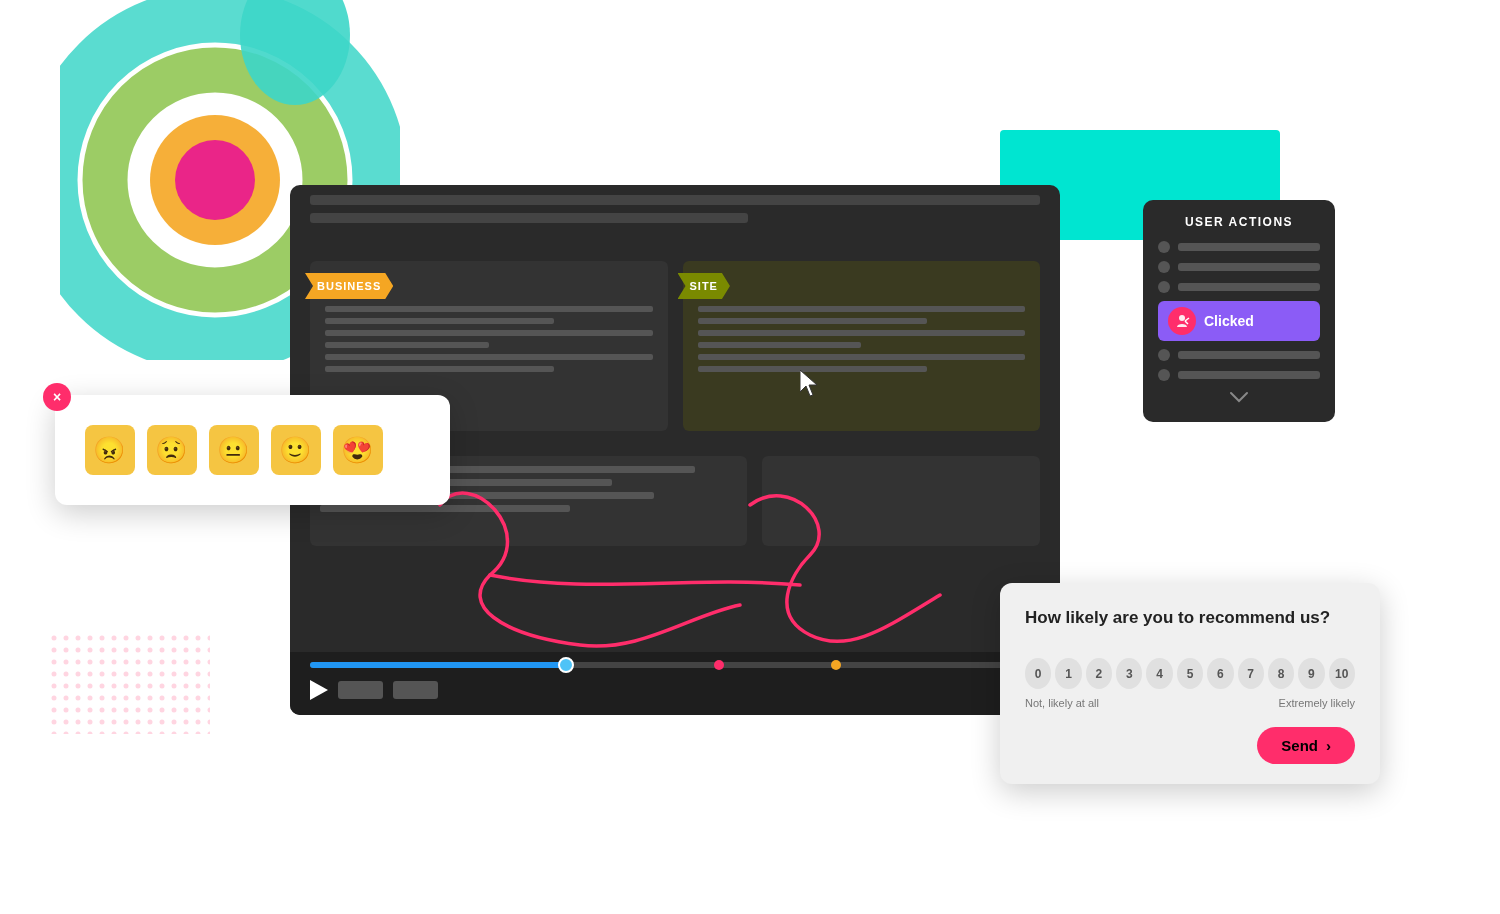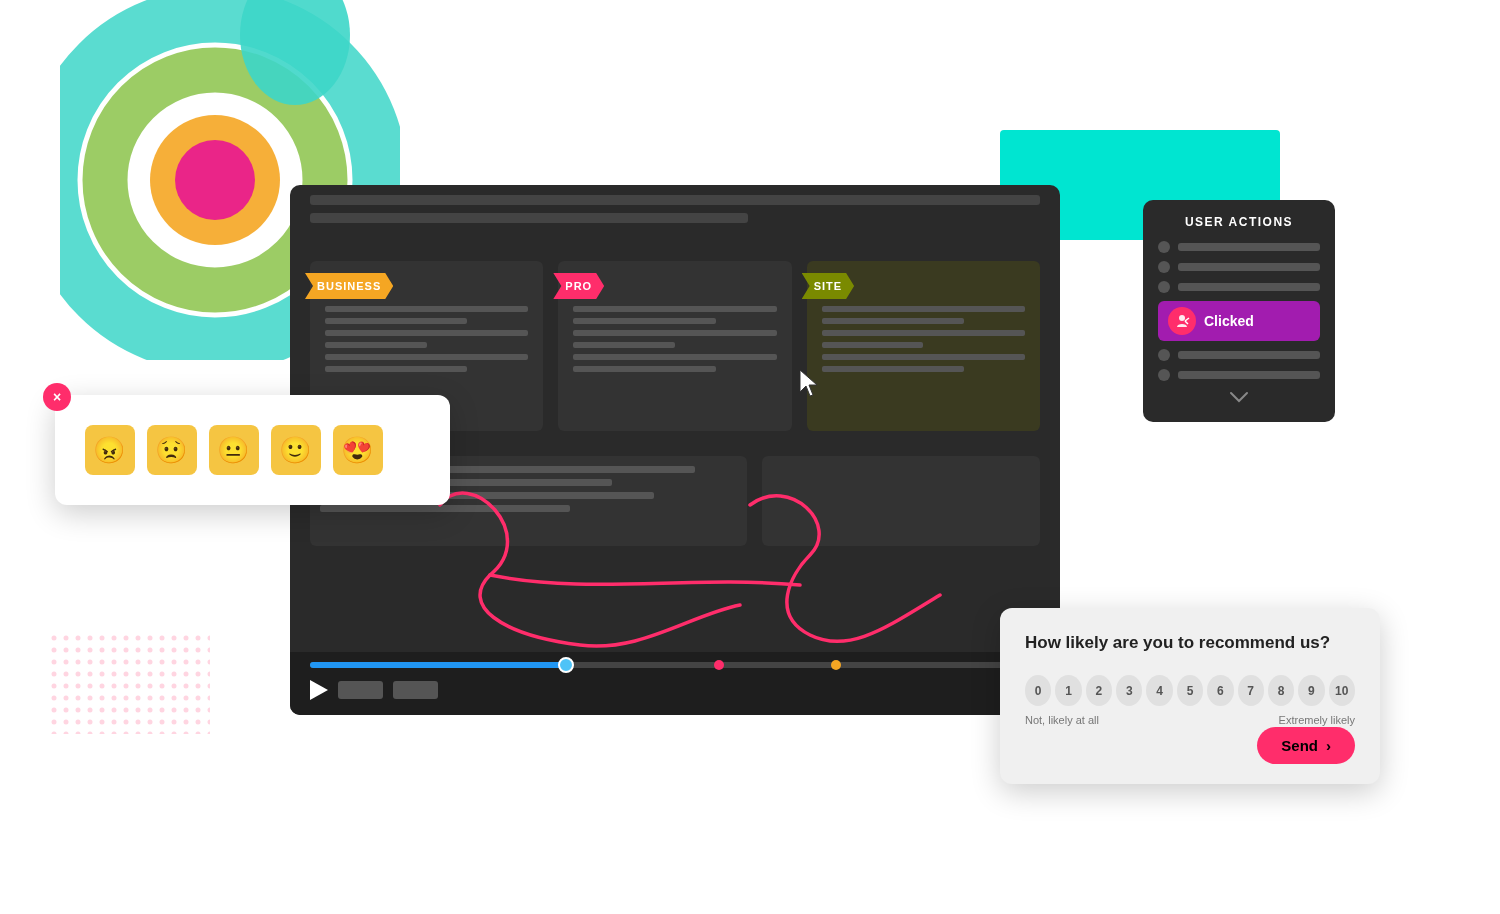--- a/index.html
+++ b/index.html
@@ -330,21 +330,21 @@
       height: 8px;
       background: #555;
       border-radius: 3px;
       flex: 1;
     }
 
     .action-clicked {
       display: flex;
       align-items: center;
       gap: 8px;
-      background: #a21caf;
+      background: #8b5cf6;
       border-radius: 6px;
       padding: 6px 10px;
       margin-bottom: 8px;
     }
 
     .action-clicked-icon {
       width: 28px;
       height: 28px;
       background: #ff2d6b;
       border-radius: 50%;
@@ -431,21 +431,21 @@
       border-radius: 12px;
       padding: 25px 25px 20px;
       z-index: 10;
       box-shadow: 0 8px 30px rgba(0,0,0,0.2);
     }
 
     .nps-question {
       font-size: 17px;
       font-weight: 700;
       color: #222;
-      margin-bottom: 22px;
+      margin-bottom: 30px;
     }
 
     .nps-numbers {
       display: flex;
       gap: 4px;
       margin-bottom: 8px;
     }
 
     .nps-num {
       width: 31px;
@@ -457,21 +457,21 @@
       justify-content: center;
       font-size: 12px;
       font-weight: 600;
       color: #555;
       cursor: pointer;
     }
 
     .nps-labels {
       display: flex;
       justify-content: space-between;
-      margin-bottom: 1px;
+      margin-bottom: 18px;
     }
 
     .nps-label {
       font-size: 11px;
       color: #777;
     }
 
     .nps-send-row {
       display: flex;
       justify-content: flex-end;
@@ -549,33 +549,20 @@
       <div class="card-lines">
         <div class="card-line full"></div>
         <div class="card-line med"></div>
         <div class="card-line full"></div>
         <div class="card-line short"></div>
         <div class="card-line full"></div>
         <div class="card-line med"></div>
       </div>
     </div>
 
-    <div class="pricing-card">
-      <div class="pricing-badge badge-pro">
-        <span>PRO</span>
-      </div>
-      <div class="card-lines">
-        <div class="card-line full"></div>
-        <div class="card-line med"></div>
-        <div class="card-line full"></div>
-        <div class="card-line short"></div>
-        <div class="card-line full"></div>
-        <div class="card-line med"></div>
-      </div>
-    </div>
 
     <div class="pricing-card highlighted">
       <div class="pricing-badge badge-basic">
         <span>SITE</span>
       </div>
       <div class="card-lines">
         <div class="card-line full"></div>
         <div class="card-line med"></div>
         <div class="card-line full"></div>
         <div class="card-line short"></div>

